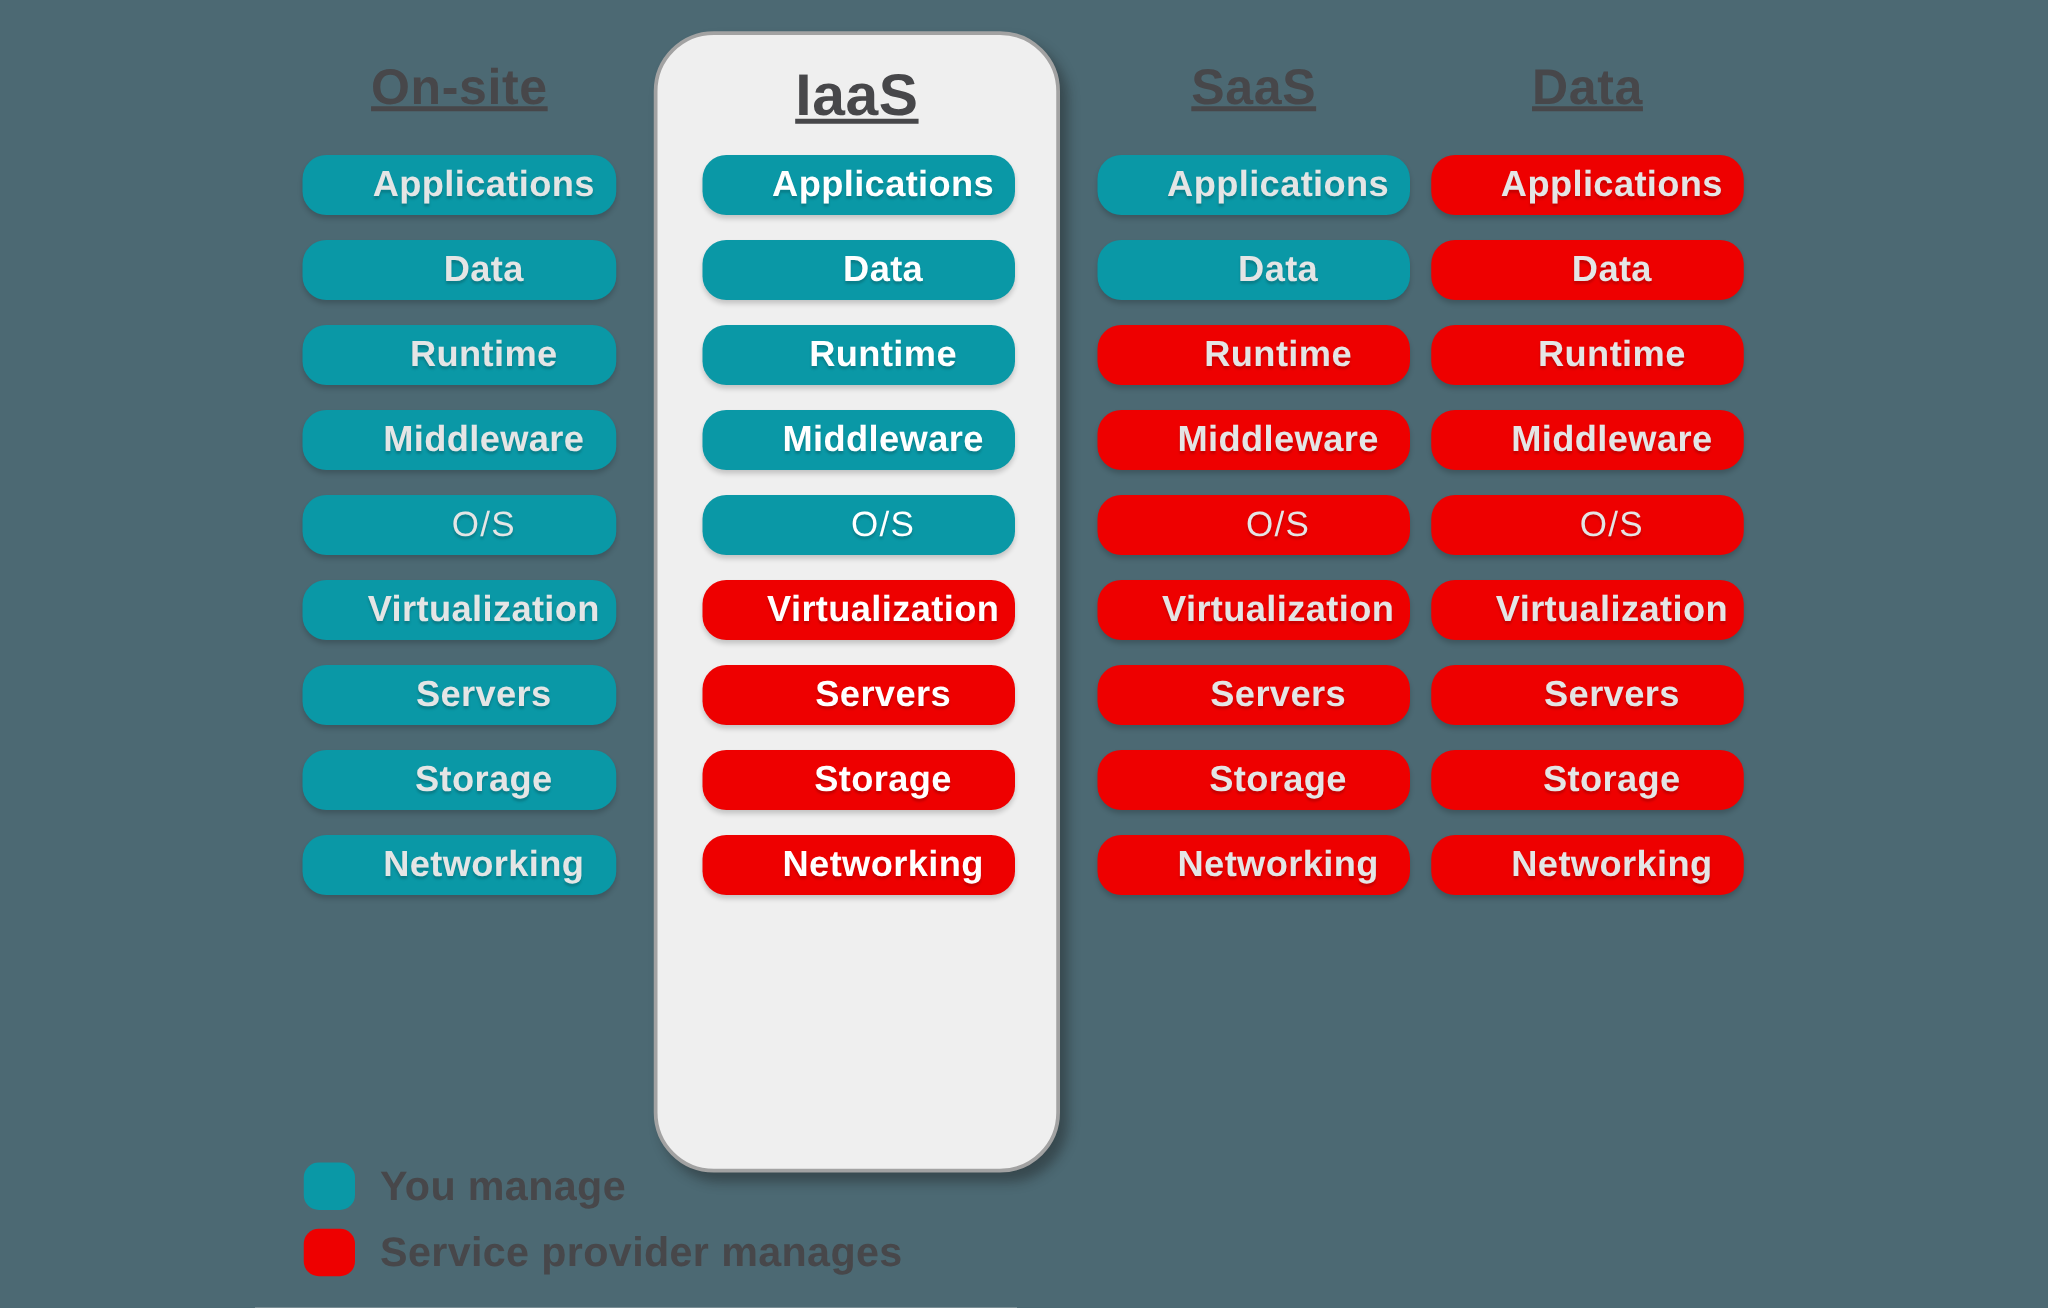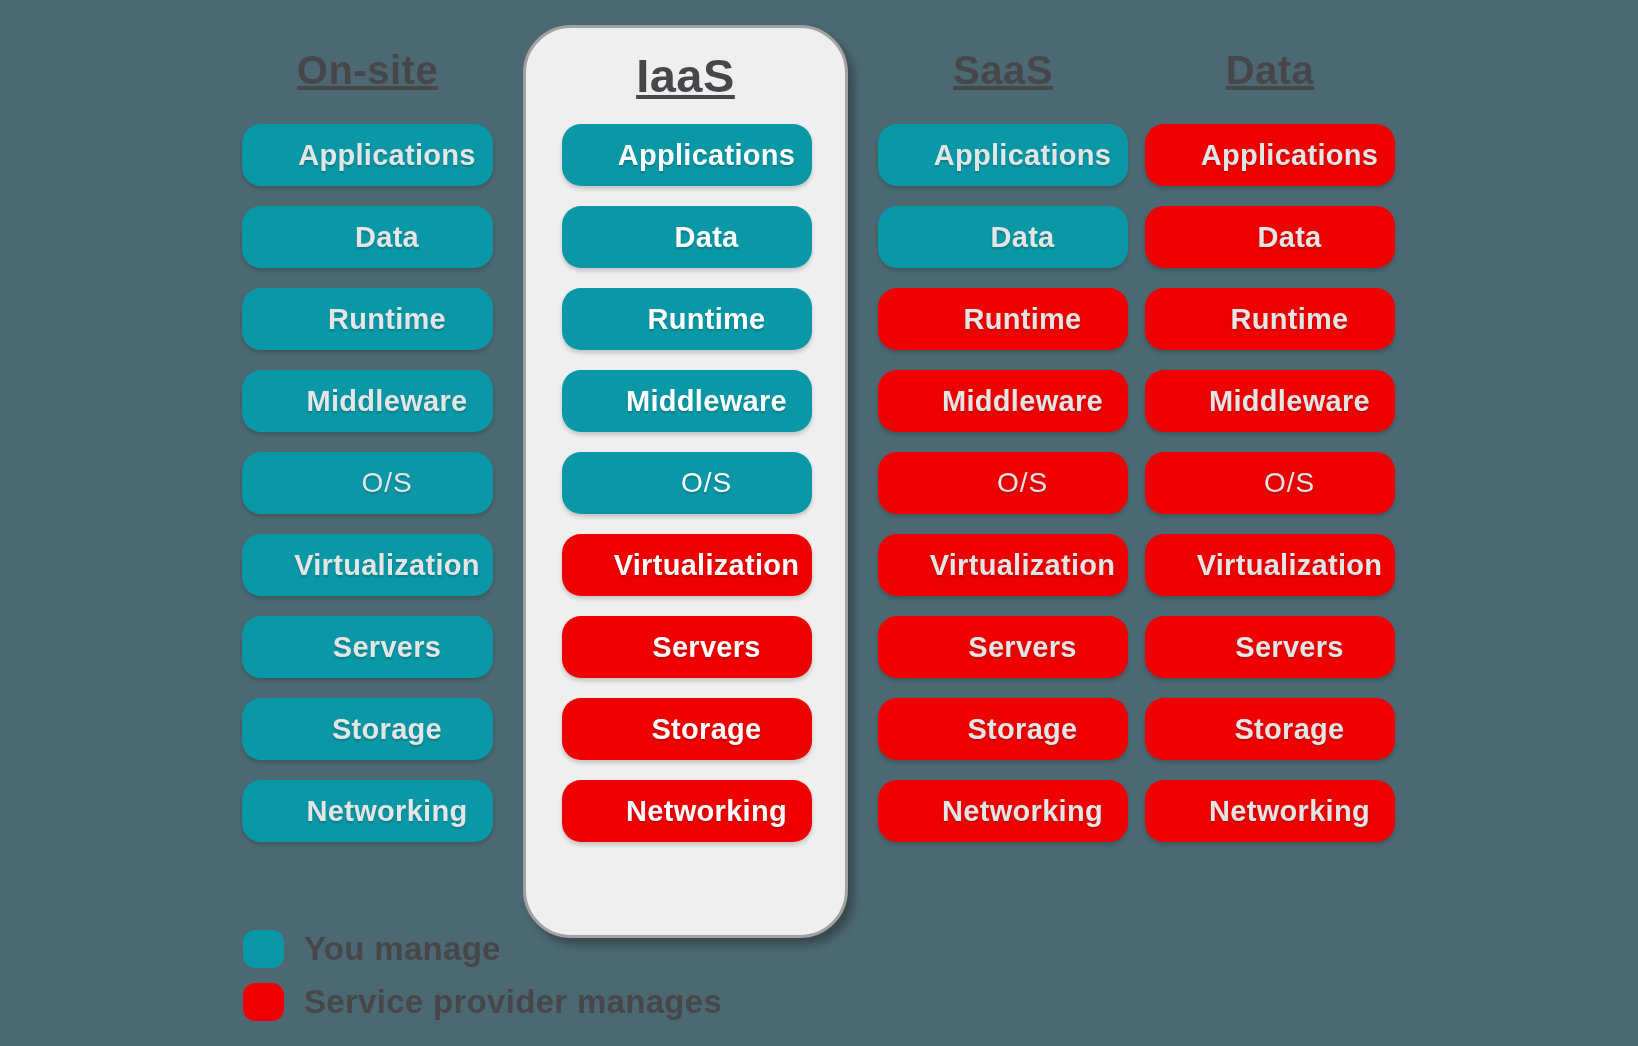--- a/index.html
+++ b/index.html
@@ -20,21 +20,21 @@
     text-align:center;font-weight:bold;font-size:40px;line-height:44px;
     color:var(--c-heading_text,#47474A);
     letter-spacing:0.5px;
     text-decoration:underline;
   }
   .stack{
     position:absolute;top:124px;left:0;
     display:flex;flex-direction:column;row-gap:20px;width:100%;
   }
   .pill{
-    height:62px;border-radius:19px;
+    height:48px;border-radius:19px;
     display:flex;align-items:center;justify-content:center;
     font-weight:bold;font-size:29px;letter-spacing:0.3px;
     color:var(--c-pill_text,#E4E5E5);
     text-shadow:0 2px 2px rgba(0,0,0,0.18);
     box-shadow:0 3px 4px rgba(0,0,0,0.18);
     padding-left:39px;
   }
   .pill.manage{background:var(--c-manage,#0A98A6);}
   .pill.provider{background:var(--c-provider,#EE0000);}
   .pill.os{font-weight:400;font-size:28px;letter-spacing:1px;}

